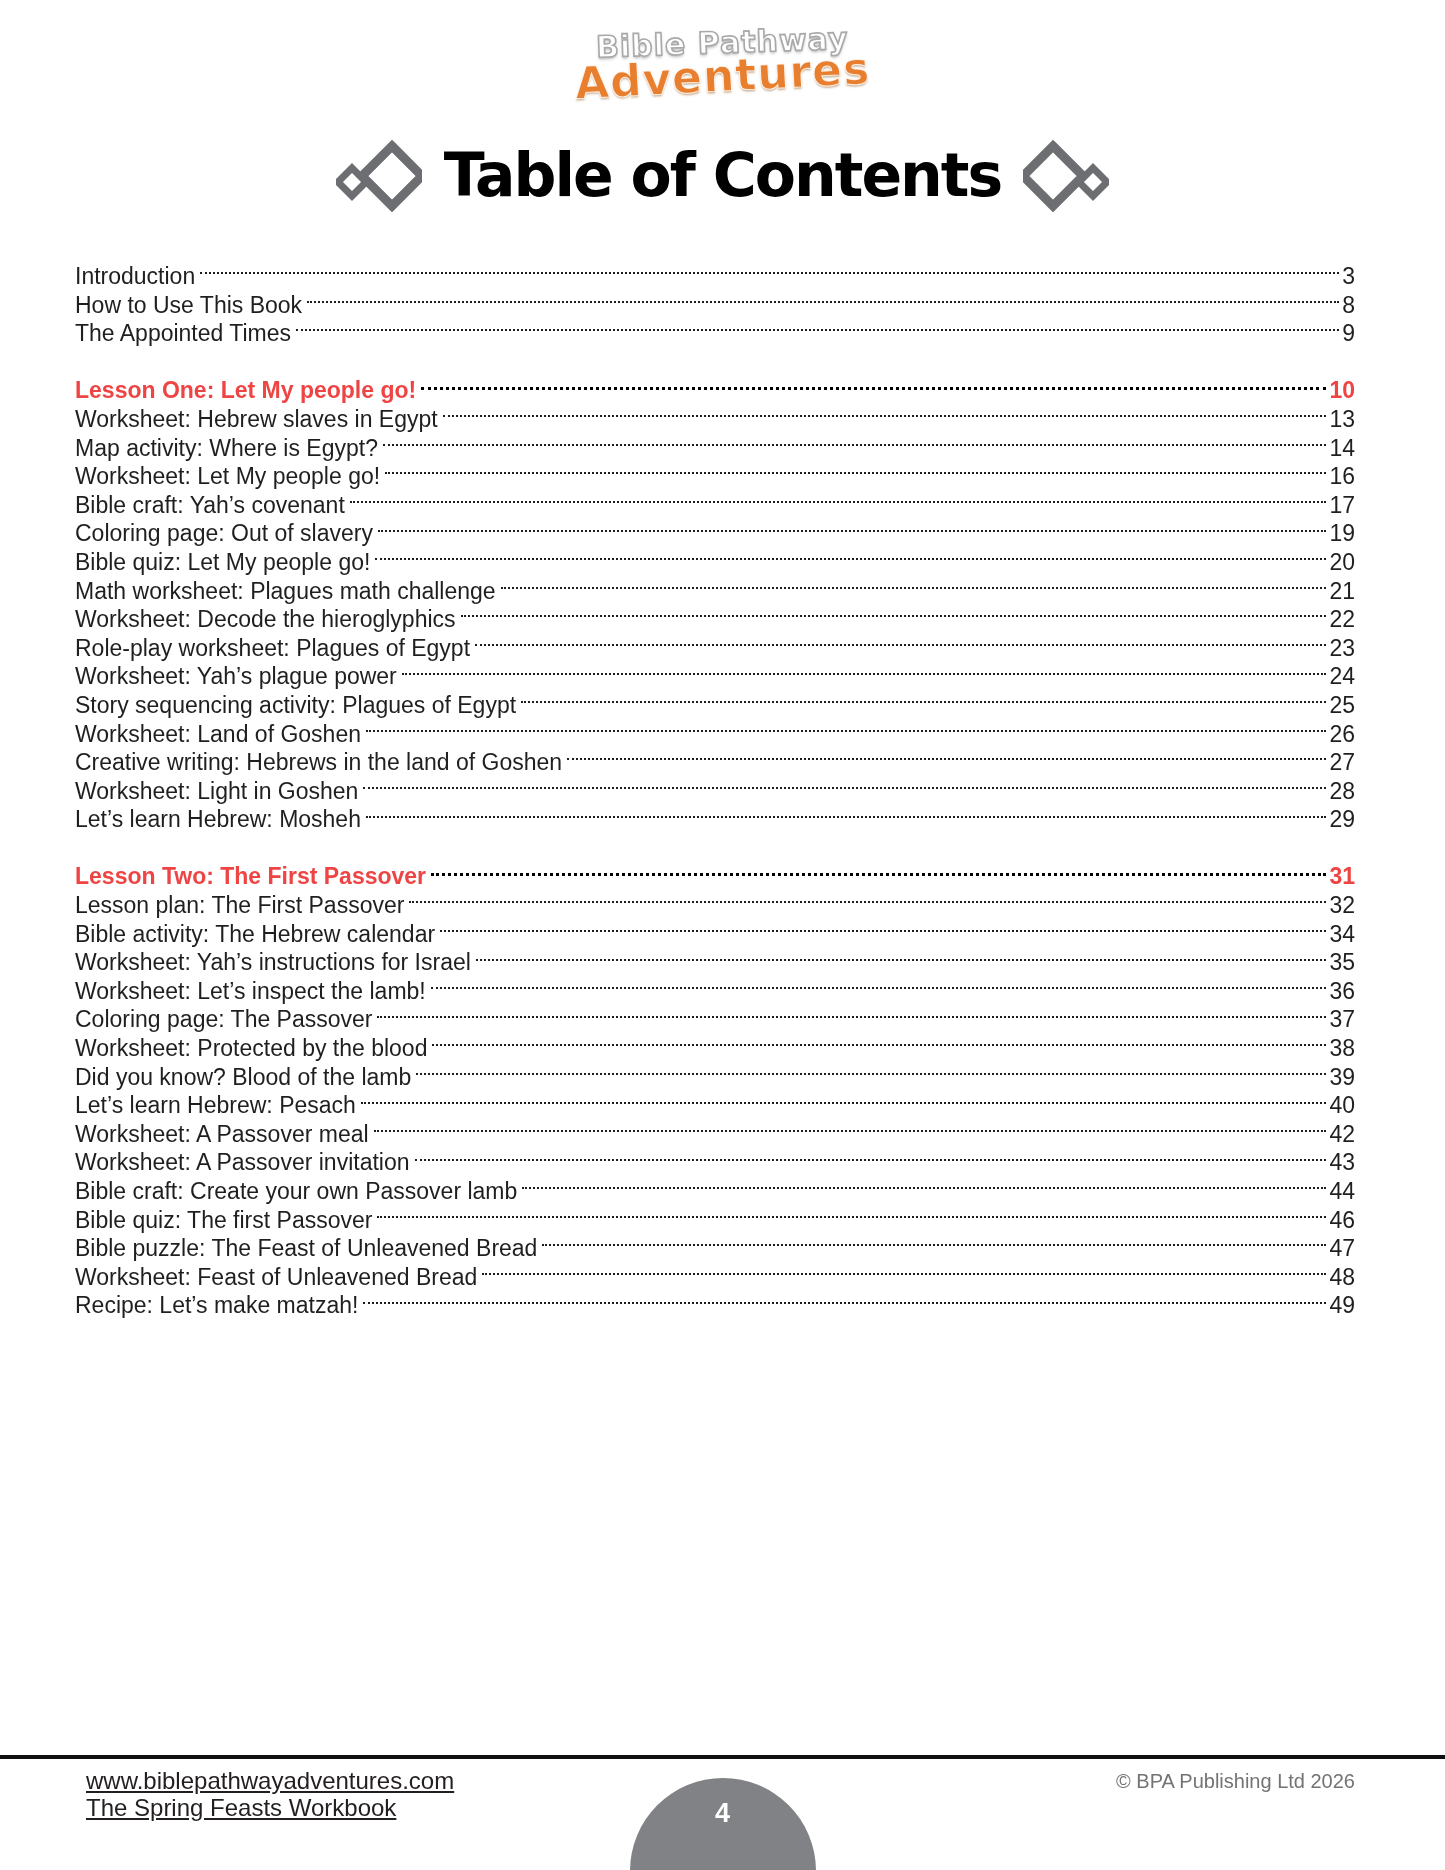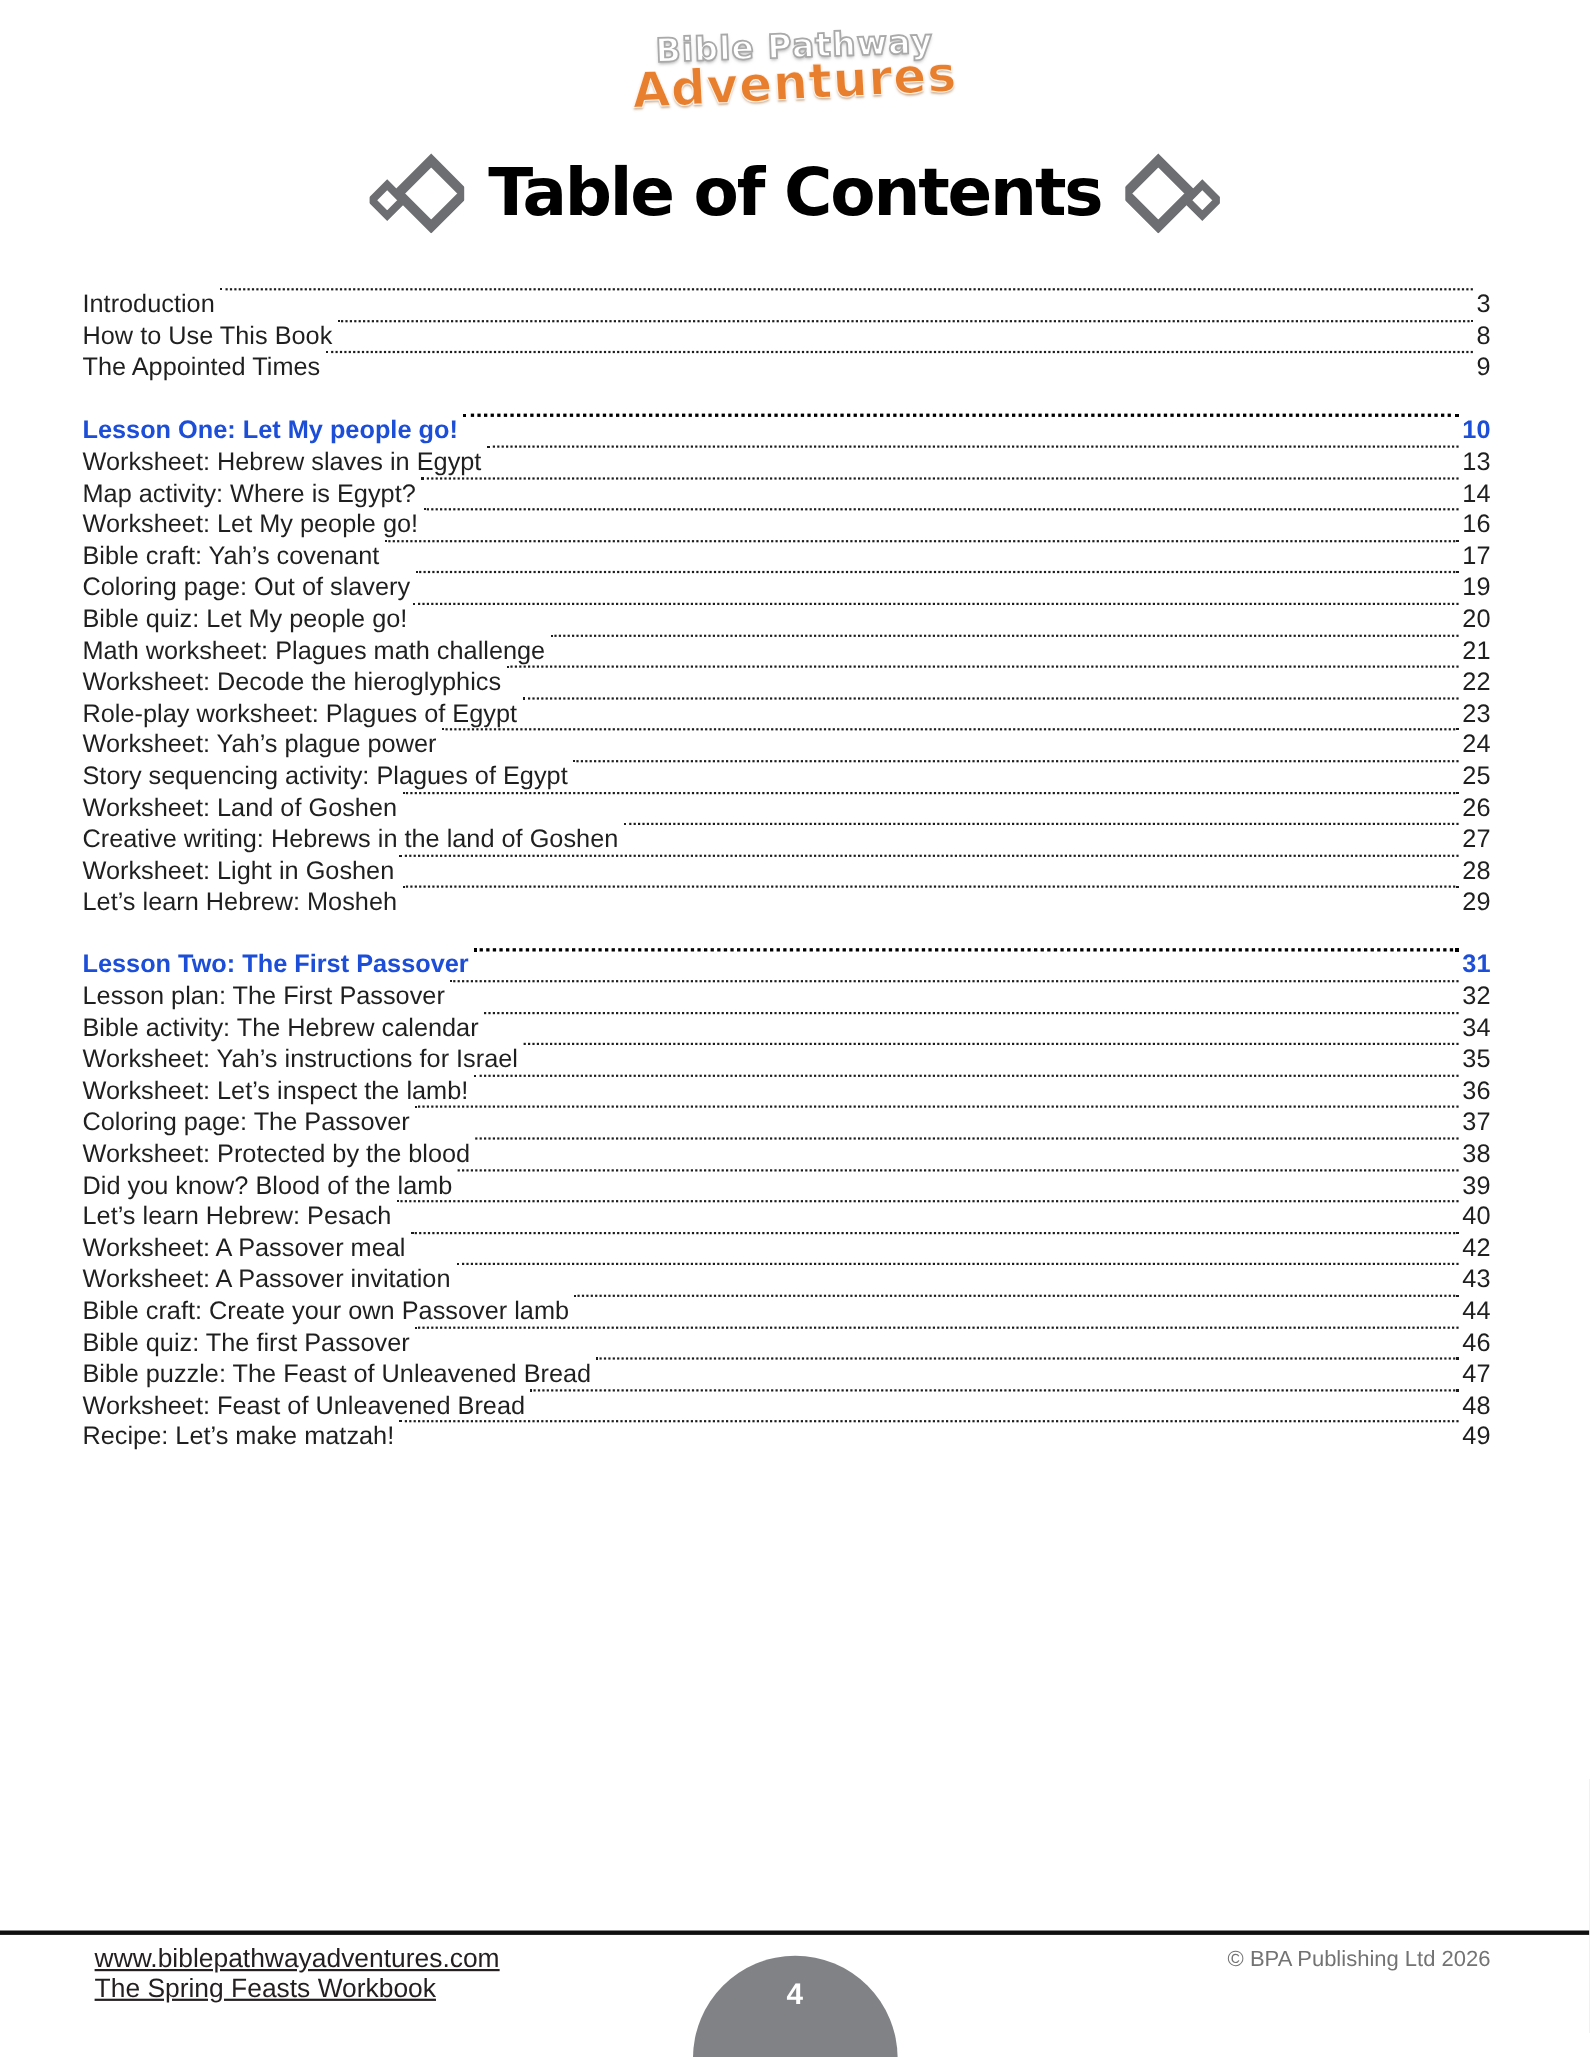--- a/index.html
+++ b/index.html
@@ -73,35 +73,35 @@
   
   .toc {
     position: absolute;
     left: 75px;
     right: 90px;
     top: 262px;
   }
   .toc-section + .toc-section { margin-top: 28.6px; }
   .toc-row {
     display: flex;
-    align-items: flex-start;
+    align-items: center;
     height: 28.6px;
     font-size: 23px;
     line-height: 28.6px;
     color: #1f1f1f;
   }
   .toc-row .label { white-space: nowrap; }
   .toc-row .dots {
     flex: 1;
     border-bottom: 2.5px dotted #1c1c1c;
     margin: 0 3px 6px 5px;
     min-width: 20px;
   }
   .toc-row .pagenum { white-space: nowrap; }
-  .toc-row.heading { font-weight: bold; color: #1d4ed8; }
+  .toc-row.heading { font-weight: bold; color: #ef4444; }
   .toc-row.heading .dots { border-bottom: 3px dotted #000; margin-bottom: 5px; }
 
   
   .footer-rule {
     position: absolute;
     left: 0;
     right: 0;
     top: 1755px;
     height: 4px;
     background: #101010;

